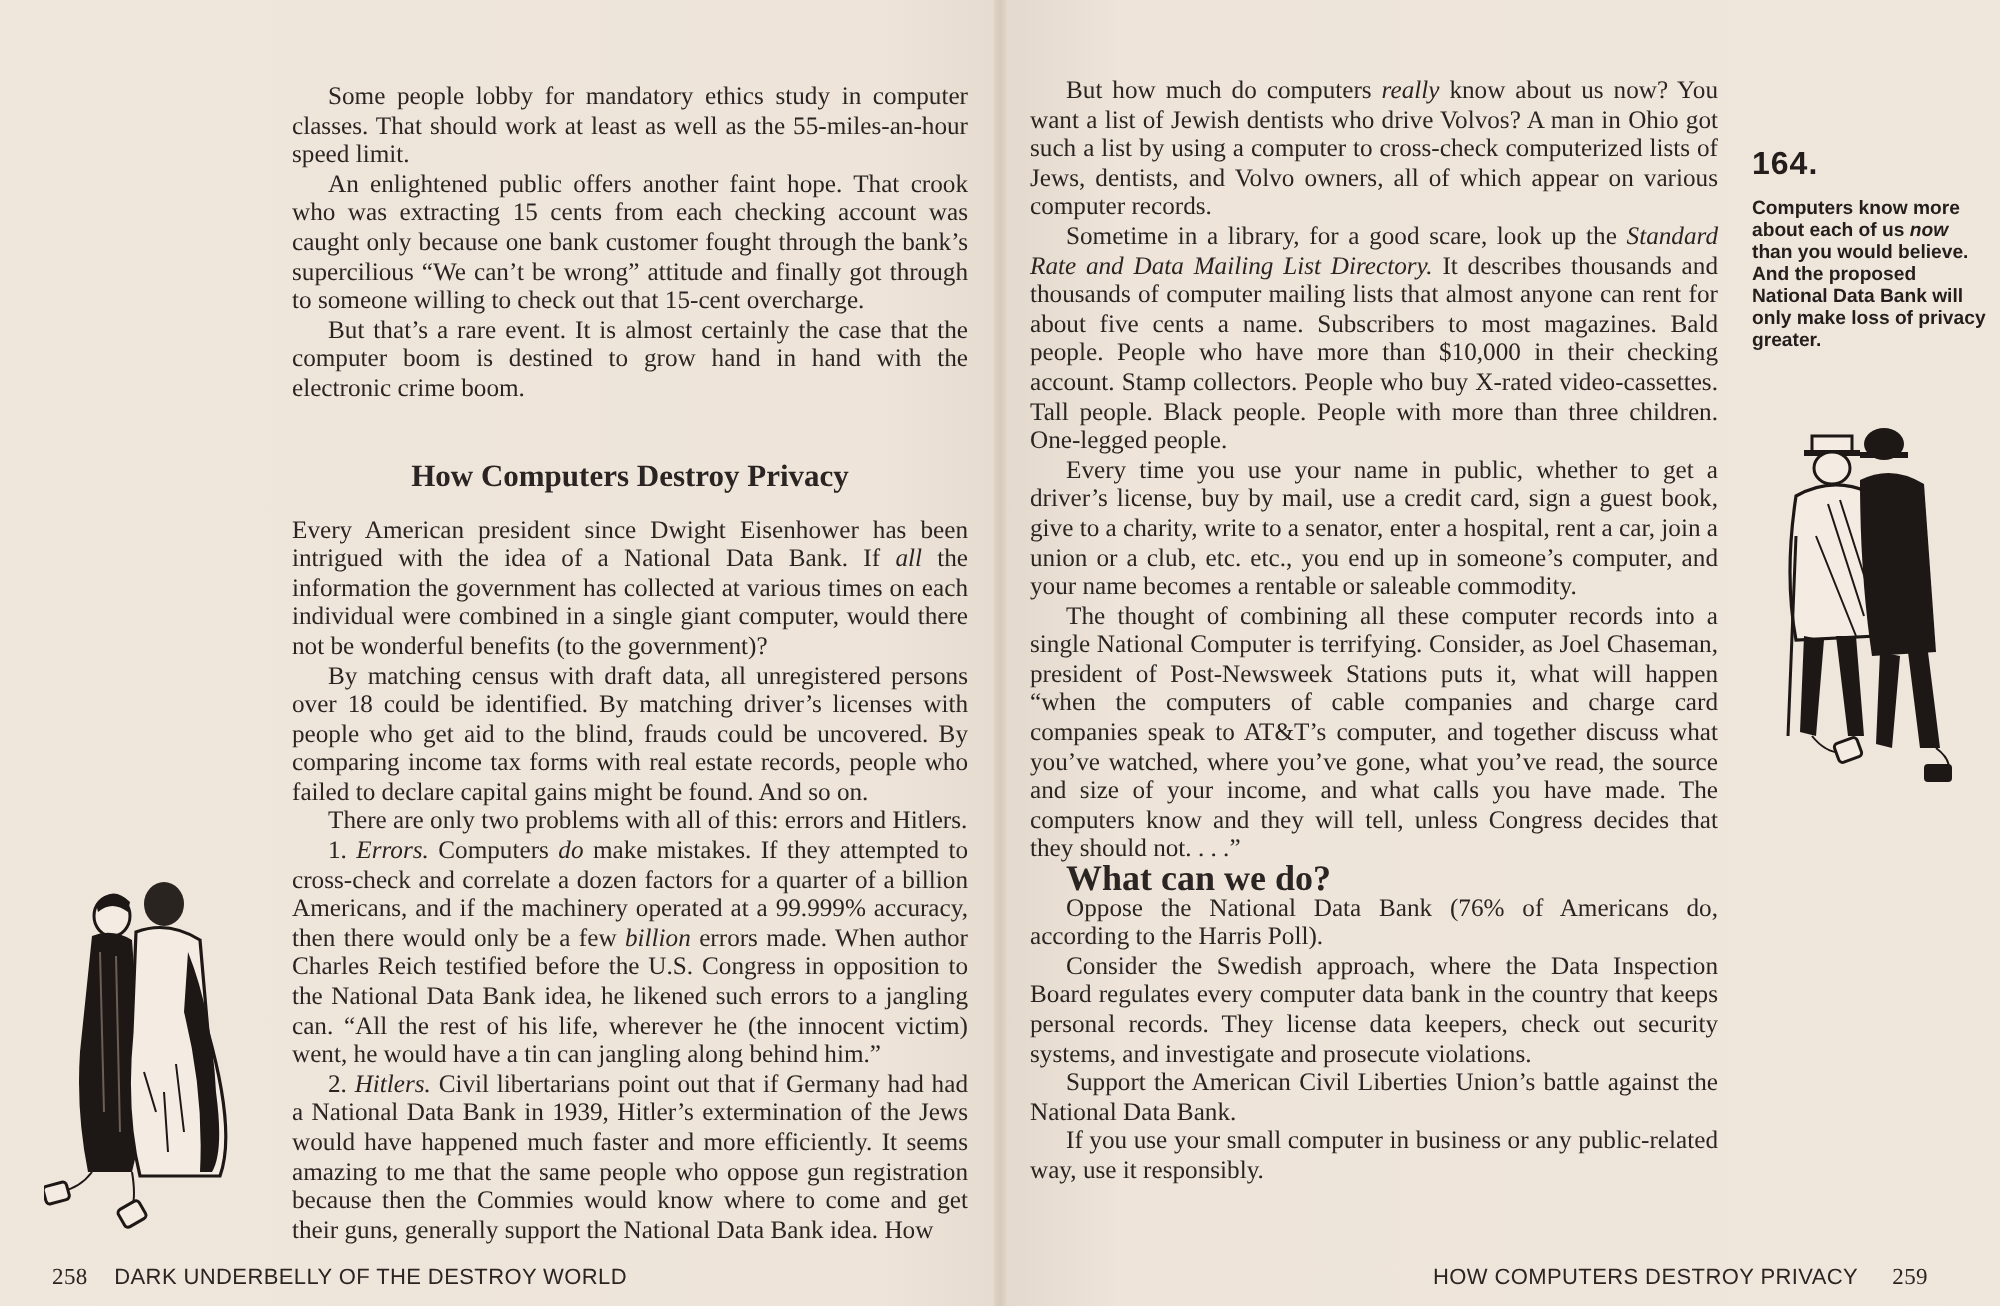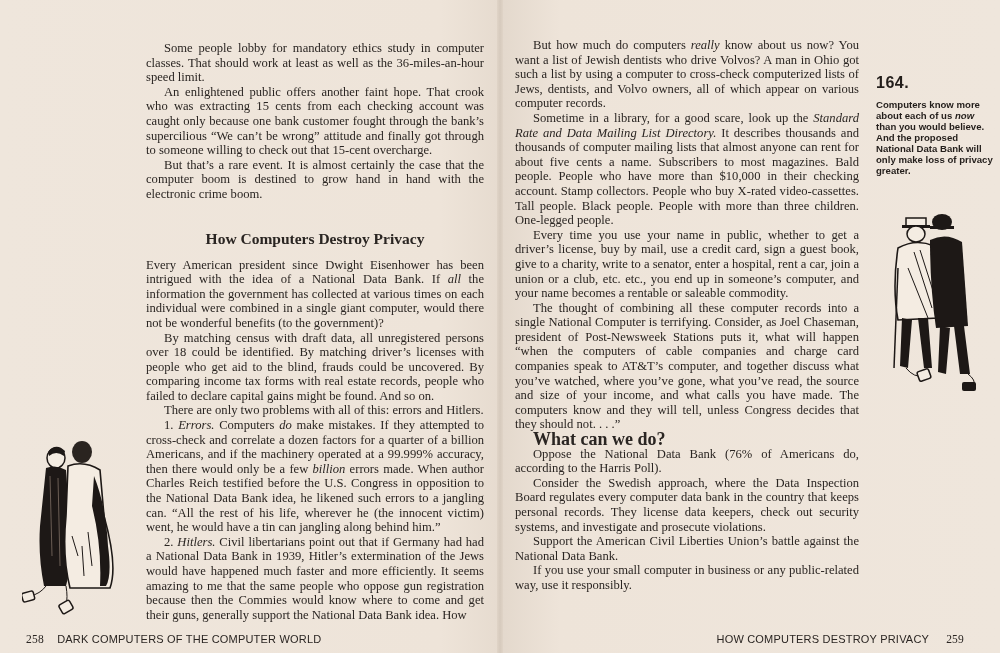--- a/index.html
+++ b/index.html
@@ -43,21 +43,21 @@
   .illus { position:absolute; }
   .illus-left { left:22px; top:436px; width:104px; height:180px; }
   .illus-right { left:884px; top:208px; width:100px; height:186px; }
 </style>
 </head>
 <body>
 
 <div class="spread">
   <div class="page page-left">
     <div class="col col-left">
-      <p>Some people lobby for mandatory ethics study in computer classes. That should work at least as well as the 36-miles-an-hour speed limit.</p>
+      <p>Some people lobby for mandatory ethics study in computer classes. That should work at least as well as the 55-miles-an-hour speed limit.</p>
       <p>An enlightened public offers another faint hope. That crook who was extracting 15 cents from each checking account was caught only because one bank customer fought through the bank’s supercilious “We can’t be wrong” attitude and finally got through to someone willing to check out that 15-cent overcharge.</p>
       <p>But that’s a rare event. It is almost certainly the case that the computer boom is destined to grow hand in hand with the electronic crime boom.</p>
 
       <div class="section-title">
         <div>How Computers Destroy Privacy</div>
       </div>
 
       <p class="noindent"><span>Every American president since Dwight Eisenhower has been intrigued with the idea of a National Data Bank. If </span><em>all</em><span> the information the government has collected at various times on each individual were combined in a single giant computer, would there not be wonderful benefits (to the government)?</span></p>
       <p>By matching census with draft data, all unregistered persons over 18 could be identified. By matching driver’s licenses with people who get aid to the blind, frauds could be uncovered. By comparing income tax forms with real estate records, people who failed to declare capital gains might be found. And so on.</p>
       <p>There are only two problems with all of this: errors and Hitlers.</p>
@@ -78,21 +78,21 @@
       <path d="M50 100 L56 120 M60 110 L62 140 M66 96 L70 130" stroke="#1d1816" stroke-width="1"></path>
 
       <path d="M24 150 Q18 158 8 160" stroke="#1d1816" stroke-width="1" fill="none"></path>
       <rect x="0" y="156" width="12" height="9" rx="2" fill="#f4ece2" stroke="#1d1816" stroke-width="1.5" transform="rotate(-15 6 160)"></rect>
       <path d="M44 150 Q46 162 44 168" stroke="#1d1816" stroke-width="1" fill="none"></path>
       <rect x="38" y="166" width="12" height="10" rx="2" fill="#f4ece2" stroke="#1d1816" stroke-width="1.5" transform="rotate(-30 44 171)"></rect>
     </svg>
 
     <div class="footer footer-left">
       <span class="num">258</span>
-      <span>DARK COMPUTERS OF THE COMPUTER WORLD</span>
+      <span>DARK UNDERBELLY OF THE DESTROY WORLD</span>
     </div>
   </div>
 
   <div class="page page-right">
     <div class="col col-right" style="left:15px;">
       <p><span>But how much do computers </span><em>really</em><span> know about us now? You want a list of Jewish dentists who drive Volvos? A man in Ohio got such a list by using a computer to cross-check computerized lists of Jews, dentists, and Volvo owners, all of which appear on various computer records.</span></p>
       <p><span>Sometime in a library, for a good scare, look up the </span><em>Standard Rate and Data Mailing List Directory.</em><span> It describes thousands and thousands of computer mailing lists that almost anyone can rent for about five cents a name. Subscribers to most magazines. Bald people. People who have more than $10,000 in their checking account. Stamp collectors. People who buy X-rated video-cassettes. Tall people. Black people. People with more than three children. One-legged people.</span></p>
       <p>Every time you use your name in public, whether to get a driver’s license, buy by mail, use a credit card, sign a guest book, give to a charity, write to a senator, enter a hospital, rent a car, join a union or a club, etc. etc., you end up in someone’s computer, and your name becomes a rentable or saleable commodity.</p>
       <p>The thought of combining all these computer records into a single National Computer is terrifying. Consider, as Joel Chaseman, president of Post-Newsweek Stations puts it, what will happen “when the computers of cable companies and charge card companies speak to AT&amp;T’s computer, and together discuss what you’ve watched, where you’ve gone, what you’ve read, the source and size of your income, and what calls you have made. The computers know and they will tell, unless Congress decides that they should not. . . .”</p>
 

